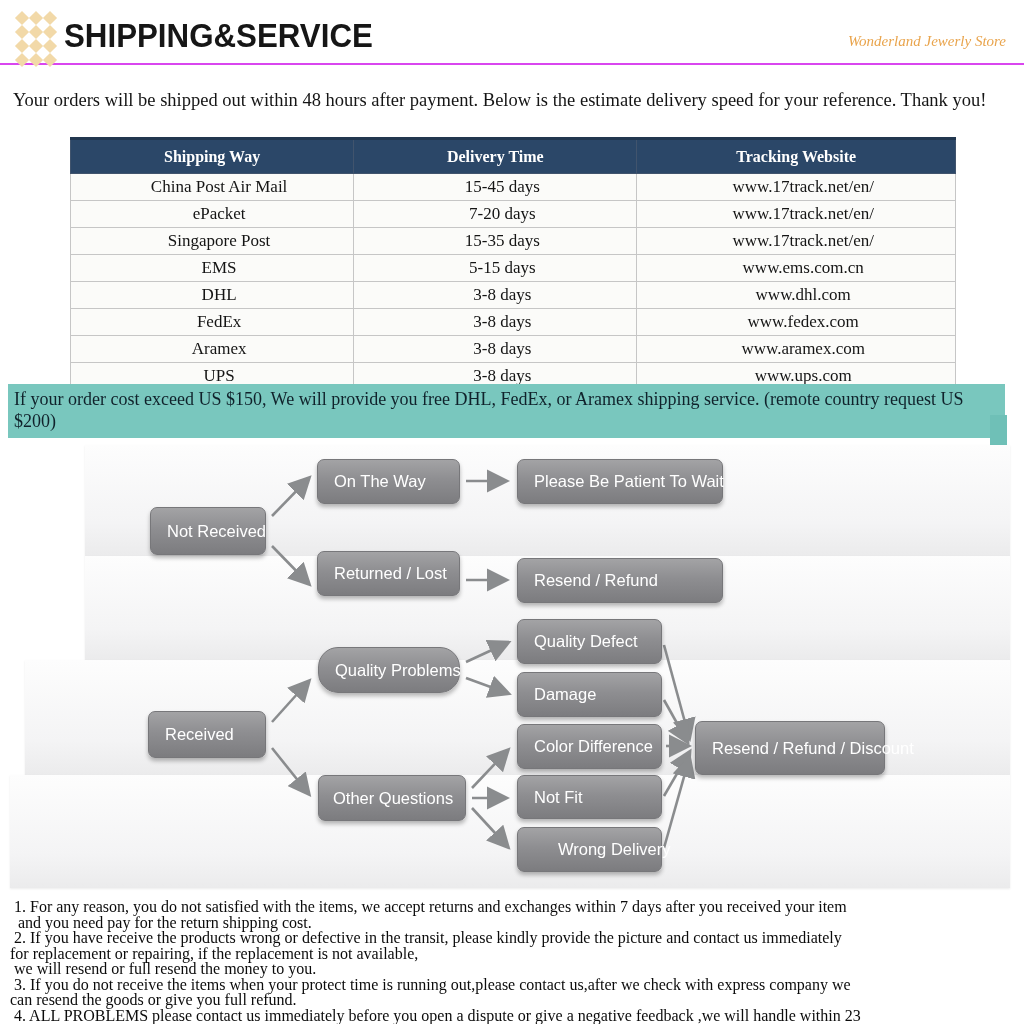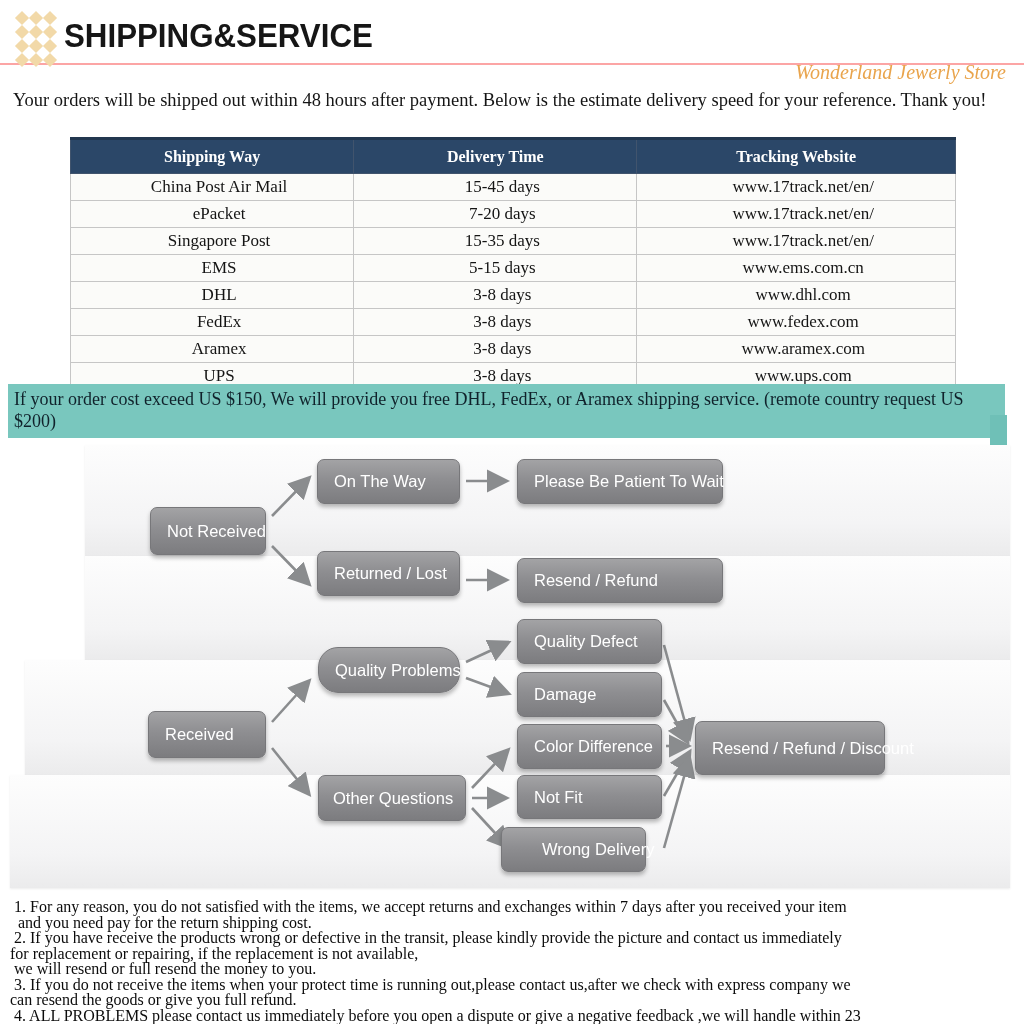--- a/index.html
+++ b/index.html
@@ -1,27 +1,27 @@
 <!DOCTYPE html>
 <html><head>
 <meta charset="utf-8">
 <style>
   html,body{margin:0;padding:0;background:#fff;}
   #canvas{position:relative;width:1024px;height:1024px;background:#ffffff;overflow:hidden;
           font-family:"Liberation Serif",serif;color:#111;}
 
   
-  .hdr{position:absolute;left:0;top:0;width:1024px;height:63px;border-bottom:2px solid #fca5a5;}
+  .hdr{position:absolute;left:0;top:0;width:1024px;height:63px;border-bottom:2px solid #d946ef;}
   .diamonds{position:absolute;left:16px;top:12px;display:flex;gap:2px;}
   .dcol{display:flex;flex-direction:column;gap:2px;}
   .dia{width:10px;height:10px;background:#f2d9a8;transform:rotate(45deg);margin:1px;}
   .hdr-title{position:absolute;left:64px;top:16px;font-family:"Liberation Sans",sans-serif;
              font-weight:700;font-size:34px;letter-spacing:0px;color:#161616;
              transform:scaleX(.92);transform-origin:left center;white-space:nowrap;}
-  .store{position:absolute;right:18px;top:33px;font-style:italic;font-size:20px;color:#e9a44c;white-space:nowrap;margin-top:28px;}
+  .store{position:absolute;right:18px;top:33px;font-style:italic;font-size:15px;color:#e9a44c;white-space:nowrap;}
 
   
   .intro{position:absolute;left:13px;top:90px;width:1000px;font-size:18.5px;line-height:21px;color:#151515;}
 
   
   .shiptable{position:absolute;left:70px;top:137px;width:886px;border-collapse:collapse;
              font-size:17px;color:#141414;}
   .shiptable th{background:#2b4768;color:#ffffff;font-size:16px;font-weight:700;height:31px;
                 border:1px solid #41546d;border-top:3px solid #22374f;}
   .shiptable td{background:#fbfbf9;text-align:center;height:24px;border:1px solid #c6c6c6;padding-left:15px;}
@@ -175,21 +175,21 @@
     <div class="fnode" style="left:517px;top:22px;width:206px;height:45px;">Please Be Patient To Wait</div>
     <div class="fnode" style="left:317px;top:114px;width:143px;height:45px;">Returned / Lost</div>
     <div class="fnode" style="left:517px;top:121px;width:206px;height:45px;">Resend / Refund</div>
     <div class="fnode" style="left:318px;top:210px;width:142px;height:46px;border-radius:20px;">Quality Problems</div>
     <div class="fnode" style="left:517px;top:182px;width:145px;height:45px;">Quality Defect</div>
     <div class="fnode" style="left:517px;top:235px;width:145px;height:45px;">Damage</div>
     <div class="fnode" style="left:148px;top:274px;width:118px;height:47px;">Received</div>
     <div class="fnode" style="left:517px;top:287px;width:145px;height:45px;">Color Difference</div>
     <div class="fnode" style="left:318px;top:338px;width:148px;height:46px;padding-left:14px;">Other Questions</div>
     <div class="fnode" style="left:517px;top:338px;width:145px;height:44px;">Not Fit</div>
-    <div class="fnode" style="left:501px;top:390px;width:145px;height:45px;padding-left:40px;">Wrong Delivery</div>
+    <div class="fnode" style="left:517px;top:390px;width:145px;height:45px;padding-left:40px;">Wrong Delivery</div>
     <div class="fnode" style="left:695px;top:284px;width:190px;height:54px;">Resend / Refund / Discount</div>
   </div>
 
   <div class="notes">
       <div class="note-line"> 1. For any reason, you do not satisfied with the items, we accept returns and exchanges within 7 days after you received your item</div>
       <div class="note-line">  and you need pay for the return shipping cost.</div>
       <div class="note-line"> 2. If you have receive the products wrong or defective in the transit, please kindly provide the picture and contact us immediately</div>
       <div class="note-line">for replacement or repairing, if the replacement is not available,</div>
       <div class="note-line"> we will resend or full resend the money to you.</div>
       <div class="note-line"> 3. If you do not receive the items when your protect time is running out,please contact us,after we check with express company we</div>

